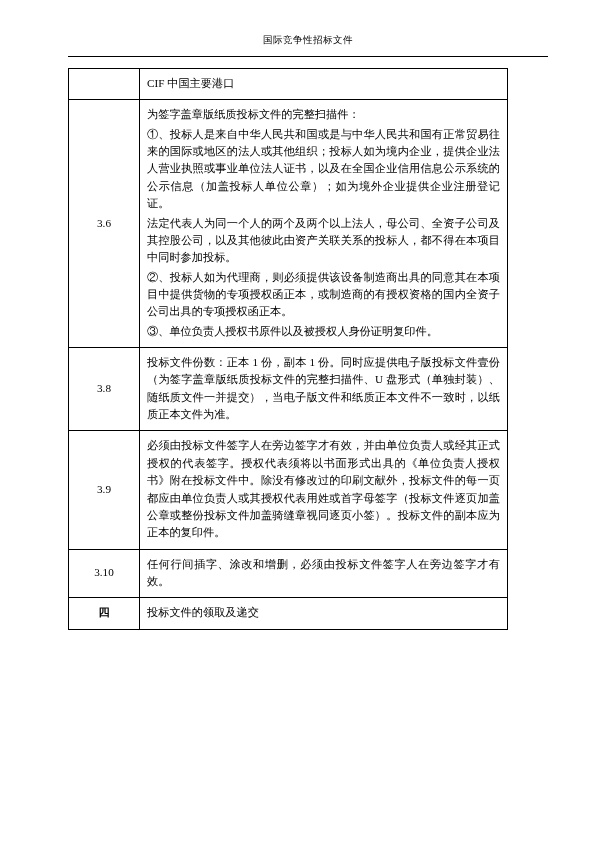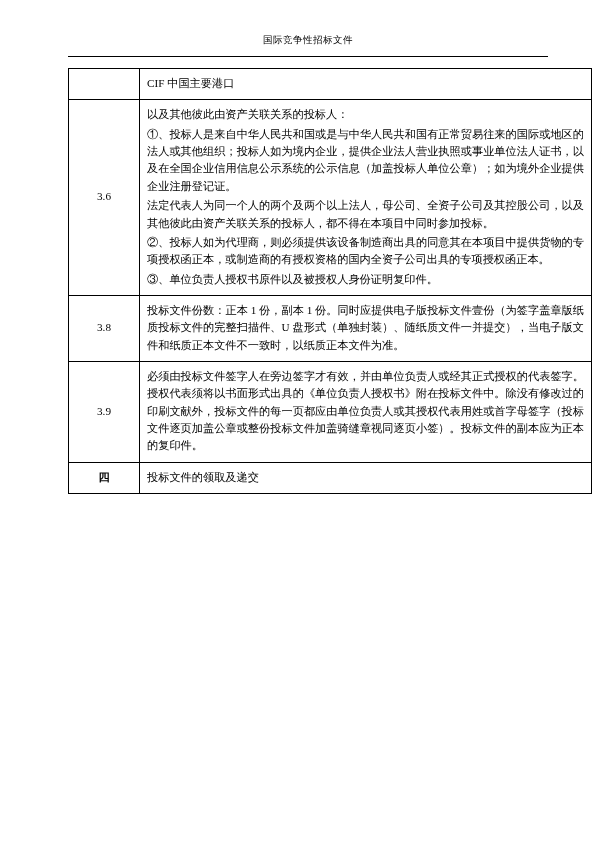--- a/index.html
+++ b/index.html
@@ -34,21 +34,21 @@
     top: 56px;
     left: 68px;
     width: 480px;
     height: 1px;
     background: #000000;
   }
   .doc-table {
     position: absolute;
     top: 68px;
     left: 68px;
-    width: 524px;
+    width: 440px;
     border-collapse: collapse;
     table-layout: fixed;
     border-radius: 20px;
   }
   .doc-table td {
     border: 1px solid #000000;
     vertical-align: top;
     padding: 6px 7px 7px 7px;
     font-size: 11.2px;
     line-height: 1.55;
@@ -103,21 +103,21 @@
         <td class="cell-body tall-pad">
           <p>CIF 中国主要港口</p>
         </td>
       </tr>
 
 
 
       <tr>
         <td class="col-num">3.6</td>
         <td class="cell-body">
-          <p>以及其他彼此由资产关联关系的投标人：</p>
+          <p>为签字盖章版纸质投标文件的完整扫描件：</p>
           <p>①、投标人是来自中华人民共和国或是与中华人民共和国有正常贸易往来的国际或地区的法人或其他组织；投标人如为境内企业，提供企业法人营业执照或事业单位法人证书，以及在全国企业信用信息公示系统的公示信息（加盖投标人单位公章）；如为境外企业提供企业注册登记证。</p>
           <p>法定代表人为同一个人的两个及两个以上法人，母公司、全资子公司及其控股公司，以及其他彼此由资产关联关系的投标人，都不得在本项目中同时参加投标。</p>
           <p>②、投标人如为代理商，则必须提供该设备制造商出具的同意其在本项目中提供货物的专项授权函正本，或制造商的有授权资格的国内全资子公司出具的专项授权函正本。</p>
           <p>③、单位负责人授权书原件以及被授权人身份证明复印件。</p>
         </td>
       </tr>
 
 
       <tr>
         <td class="col-num">3.8</td>
@@ -126,20 +126,26 @@
         </td>
       </tr>
 
       <tr>
         <td class="col-num">3.9</td>
         <td class="cell-body">
           <p>必须由投标文件签字人在旁边签字才有效，并由单位负责人或经其正式授权的代表签字。授权代表须将以书面形式出具的《单位负责人授权书》附在投标文件中。除没有修改过的印刷文献外，投标文件的每一页都应由单位负责人或其授权代表用姓或首字母签字（投标文件逐页加盖公章或整份投标文件加盖骑缝章视同逐页小签）。投标文件的副本应为正本的复印件。</p>
         </td>
       </tr>
 
+      <tr>
+        <td class="col-num">3.10</td>
+        <td class="cell-body tall-pad">
+          <p>任何行间插字、涂改和增删，必须由投标文件签字人在旁边签字才有效。</p>
+        </td>
+      </tr>
 
       <tr>
         <td class="col-num section-num">四</td>
         <td class="section-title">投标文件的领取及递交</td>
       </tr>
 
     </tbody>
   </table>
 
 </div>

